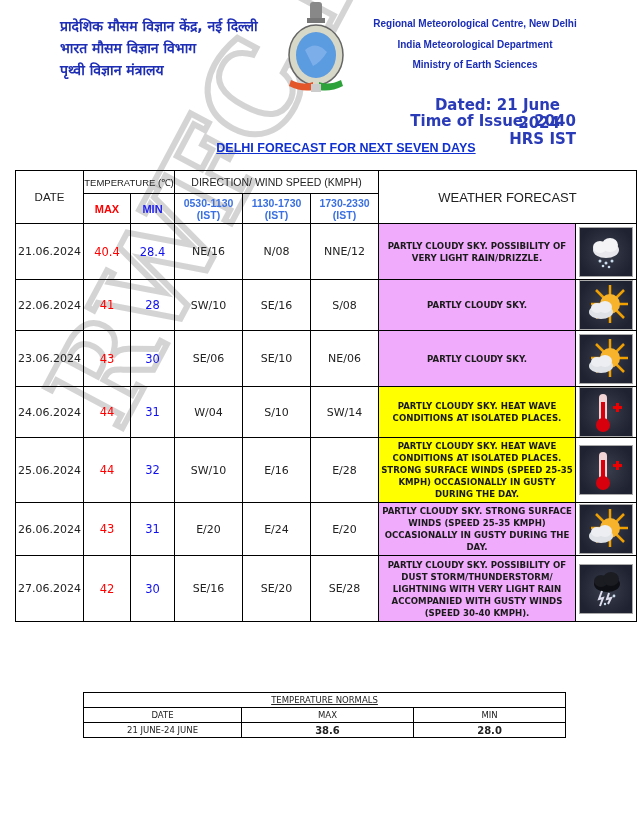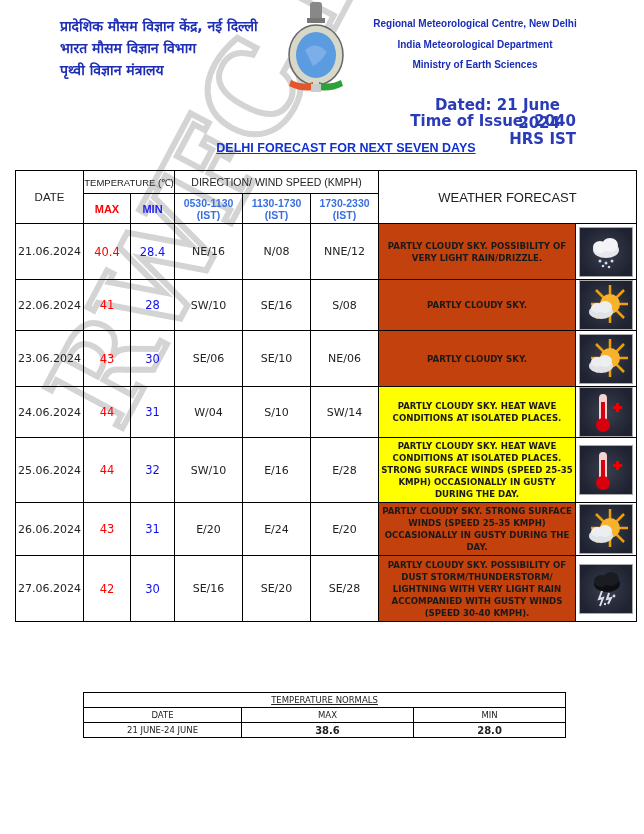--- a/index.html
+++ b/index.html
@@ -15,21 +15,21 @@
   .hd-sm { font-size:9.5px; color:#222; line-height:11px; }
   .red-h { color:#ff0000; font-weight:bold; font-size:11px; }
   .blue-h { color:#2222ee; font-weight:bold; font-size:11px; }
   .time-h { color:#3a6fe0; font-weight:bold; font-size:10.5px; line-height:12px; }
   .wf-h { font-size:13px; font-weight:normal; color:#222; }
   .date { font-size:11px; color:#222; font-family:"DejaVu Sans", sans-serif; }
   .tmax { color:#ff0000; font-size:11.5px; font-family:"DejaVu Sans", sans-serif; }
   .tmin { color:#1010ee; font-size:11.5px; font-family:"DejaVu Sans", sans-serif; }
   .wind { color:#222; font-size:11px; font-family:"DejaVu Sans", sans-serif; }
   .fc-text { font-size:8.6px; font-weight:bold; color:#1a1a1a; line-height:12px; font-family:"DejaVu Sans", sans-serif; padding:0 2px; }
-  .green { background:#c2410c; }
+  .green { background:#f0abfc; }
   .yellow { background:#ffff00; }
   .icon-cell { background:#fff; }
   .icon-box { width:52px; height:48px; margin:0 auto; background:radial-gradient(circle at 50% 50%, #3a3f4e 0%, #1f2230 80%); border:1px solid #aaa; display:flex; align-items:center; justify-content:center; }
   table.nm { position:absolute; left:83px; top:692px; width:482px; border-collapse:collapse; table-layout:fixed; font-family:"DejaVu Sans", sans-serif; }
   table.nm td { border:1px solid #000; text-align:center; font-size:8.5px; height:14px; padding:0; color:#222; }
   .nm-title { color:#1030d0; text-decoration:underline; }
   .nm-val { color:#ff0000; font-size:10px !important; font-weight:bold; }
   .watermark { position:absolute; left:20px; top:380px; font-family:"DejaVu Serif", serif; font-size:120px; font-weight:bold; color:transparent; -webkit-text-stroke:6px rgba(160,160,160,0.45); transform:rotate(-62deg); transform-origin:left top; white-space:nowrap; pointer-events:none; }
 </style>
 </head>

